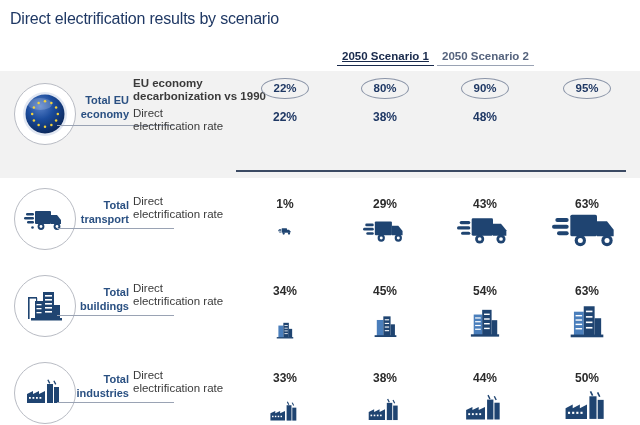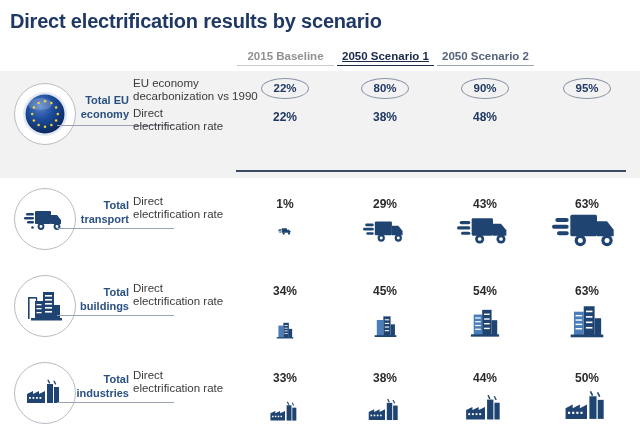--- a/index.html
+++ b/index.html
@@ -8,21 +8,21 @@
     background:#ffffff;
     font-family:"Liberation Sans", sans-serif;
     color:#21365e;
     overflow:hidden;
     position:relative;
   }
   #page{position:relative;width:640px;height:425px;overflow:hidden;}
 
   .title{
     position:absolute;left:10px;top:10px;
-    font-size:20px;font-weight:bold;color:#1f3864;
+    font-size:16px;font-weight:normal;color:#1f3864;
     letter-spacing:-0.2px;
   }
 
   
   .headers{position:absolute;left:0;top:50px;width:640px;height:18px;}
   .hdr{
     position:absolute;top:0;
     font-size:11.5px;font-weight:bold;
     text-align:center;
     padding-bottom:3px;
@@ -102,21 +102,20 @@
   svg .nv3{fill:#4a7ebb;}
 </style>
 </head>
 <body>
 
 <div id="page">
 
   <div class="title">Direct electrification results by scenario</div>
 
   <div class="headers">
-    <div class="hdr c0">2015 Baseline</div>
     <div class="hdr c1">2050 Scenario 1</div>
     <div class="hdr c2">2050 Scenario 2</div>
     <div class="hdr c3">2050 Scenario 3</div>
   </div>
 
   <div class="row r0">
     <div class="rowbg"></div>
 
     <div class="cat-circle">
       <svg width="48" height="48" viewBox="0 0 48 48">
@@ -145,21 +144,21 @@
           <circle cx="17.6" cy="12.9" r="1.25"></circle>
         </g>
       </svg>
     </div>
     <div class="cat-label">
       <span>Total EU</span><br>
       <span>economy</span>
     </div>
     <div class="cat-underline"></div>
 
-    <div class="metric" style="top:6px;">
+    <div class="metric" style="top:6px;font-weight:bold;">
       <span>EU economy</span><br>
       <span>decarbonization vs 1990</span>
     </div>
     <div class="metric" style="top:36px;">
       <span>Direct</span><br>
       <span>electrification rate</span>
     </div>
 
     <div class="oval" style="left:261px;top:7px;">22%</div>
     <div class="oval" style="left:361px;top:7px;">80%</div>

